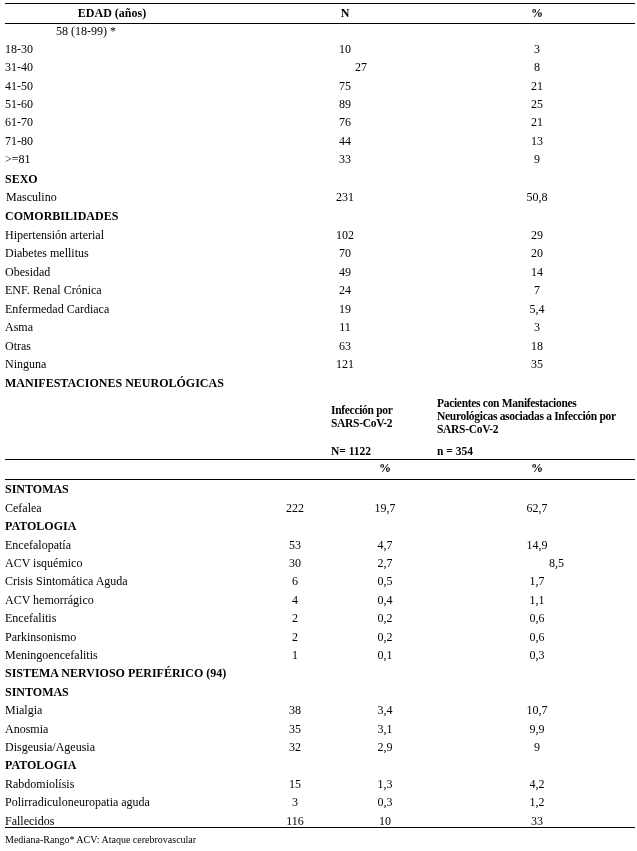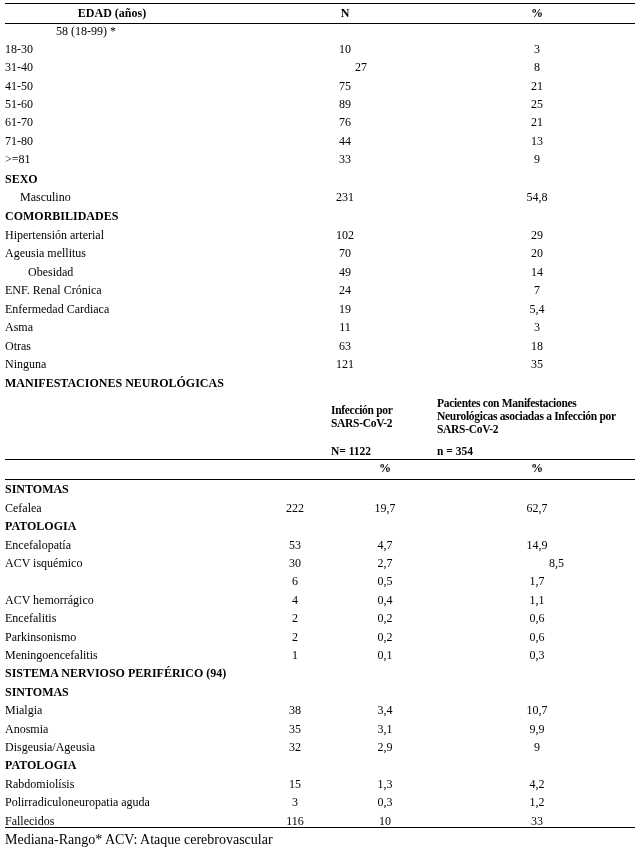--- a/index.html
+++ b/index.html
@@ -44,21 +44,21 @@
   <div class="hline" style="top:459px;left:5px;width:630px;"></div>
   <div class="row b" style="top:459px;">
     <span class="c ctr" style="left:385px;">%</span>
     <span class="c ctr" style="left:537px;">%</span>
   </div>
   <div class="hline" style="top:479px;left:5px;width:630px;"></div>
 
   <div id="neuro-rows"></div>
 
   <div class="hline" style="top:827px;left:5px;width:630px;"></div>
-  <div class="row" style="top:831px;font-size:14px;">
+  <div class="row" style="top:831px;font-size:10px;">
     <span class="c lbl">Mediana-Rango* ACV: Ataque cerebrovascular</span>
   </div>
 </div>
 
 <div class="row" style="top: 40px;">
     <span class="c" style="left: 5px;">18-30</span>
     <span class="c ctr" style="left: 345px;">10</span>
     <span class="c ctr" style="left: 537px;">3</span>
   </div>
 <div class="row" style="top: 58.3px;">
@@ -88,39 +88,39 @@
   </div>
 <div class="row" style="top: 149.8px;">
     <span class="c" style="left: 5px;">&gt;=81</span>
     <span class="c ctr" style="left: 345px;">33</span>
     <span class="c ctr" style="left: 537px;">9</span>
   </div>
 <div class="row b" style="top: 170px;">
     <span class="c" style="left: 5px;">SEXO</span>
   </div>
 <div class="row" style="top: 188.3px;">
-    <span class="c" style="left: 20px;">Masculino</span>
+    <span class="c" style="left: 6px;">Masculino</span>
     <span class="c ctr" style="left: 345px;">231</span>
-    <span class="c ctr" style="left: 537px;">54,8</span>
+    <span class="c ctr" style="left: 537px;">50,8</span>
   </div>
 <div class="row b" style="top: 206.6px;">
     <span class="c" style="left: 5px;">COMORBILIDADES</span>
   </div>
 <div class="row" style="top: 225.9px;">
     <span class="c" style="left: 5px;">Hipertensión arterial</span>
     <span class="c ctr" style="left: 345px;">102</span>
     <span class="c ctr" style="left: 537px;">29</span>
   </div>
 <div class="row" style="top: 244.4px;">
-    <span class="c" style="left: 5px;">Ageusia mellitus</span>
+    <span class="c" style="left: 5px;">Diabetes mellitus</span>
     <span class="c ctr" style="left: 345px;">70</span>
     <span class="c ctr" style="left: 537px;">20</span>
   </div>
 <div class="row" style="top: 262.9px;">
-    <span class="c" style="left: 5px; margin-left: 23px;">Obesidad</span>
+    <span class="c" style="left: 5px;">Obesidad</span>
     <span class="c ctr" style="left: 345px;">49</span>
     <span class="c ctr" style="left: 537px;">14</span>
   </div>
 <div class="row" style="top: 281.4px;">
     <span class="c" style="left: 5px;">ENF. Renal Crónica</span>
     <span class="c ctr" style="left: 345px;">24</span>
     <span class="c ctr" style="left: 537px;">7</span>
   </div>
 <div class="row" style="top: 299.9px;">
     <span class="c" style="left: 5px;">Enfermedad Cardiaca</span>
@@ -160,20 +160,21 @@
     <span class="c ctr" style="left: 385px;">4,7</span>
     <span class="c ctr" style="left: 537px;">14,9</span>
   </div>
 <div class="row" style="top: 553.9px;">
     <span class="c" style="left: 5px;">ACV isquémico</span>
     <span class="c ctr" style="left: 295px;">30</span>
     <span class="c ctr" style="left: 385px;">2,7</span>
     <span class="c ctr" style="left: 537px; padding-left: 39px;">8,5</span>
   </div>
 <div class="row" style="top: 572.3px;">
+    <span class="c" style="left: 5px;">Crisis Sintomática Aguda</span>
     <span class="c ctr" style="left: 295px;">6</span>
     <span class="c ctr" style="left: 385px;">0,5</span>
     <span class="c ctr" style="left: 537px;">1,7</span>
   </div>
 <div class="row" style="top: 590.7px;">
     <span class="c" style="left: 5px;">ACV hemorrágico</span>
     <span class="c ctr" style="left: 295px;">4</span>
     <span class="c ctr" style="left: 385px;">0,4</span>
     <span class="c ctr" style="left: 537px;">1,1</span>
   </div>

